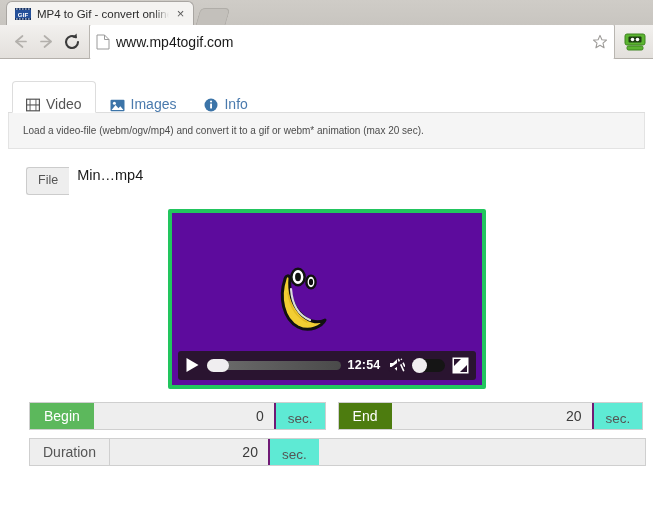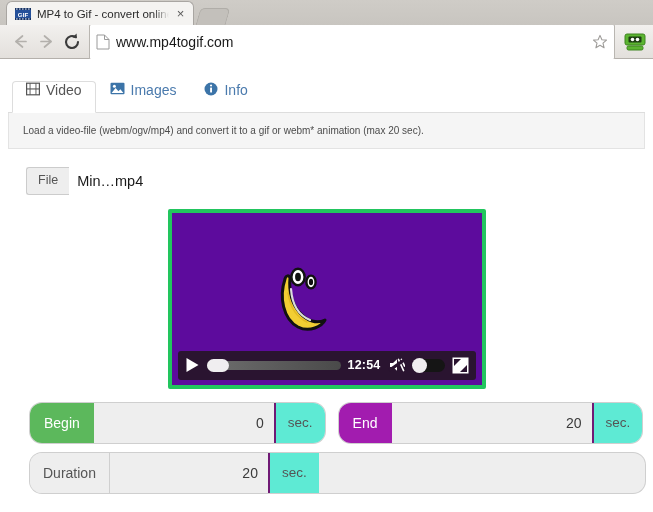--- a/index.html
+++ b/index.html
@@ -111,21 +111,21 @@
   }
   .page-inner { padding: 22px 8px 0 8px; }
 
   .tabs-row {
     display: flex; align-items: flex-end;
     height: 32px;
     border-bottom: 1px solid #dddddd;
     padding-left: 4px;
   }
   .ntab {
-    display: flex; align-items: flex-start;
+    display: flex; align-items: flex-end;
     gap: 6px;
     height: 32px;
     padding: 0 13px;
     font-size: 14px;
     color: #4a7aad;
     cursor: pointer;
     border: 1px solid transparent;
     border-radius: 4px 4px 0 0;
     position: relative;
     top: 1px;
@@ -142,21 +142,21 @@
     background: #f5f5f5;
     border: 1px solid #e3e3e3;
     border-top: none;
     padding: 12px 14px;
     font-size: 10px;
     color: #4c4c4c;
     margin: 0 0 0 0;
   }
 
   .file-row {
-    display: flex; align-items: center;
+    display: flex; align-items: flex-start;
     margin: 18px 0 0 18px;
   }
   .file-label {
     background: #eeeeee;
     border: 1px solid #cccccc;
     border-right: none;
     border-radius: 3px 0 0 3px;
     font-size: 12.5px;
     color: #555;
     padding: 6px 11px;
@@ -236,36 +236,36 @@
     width: 15px; height: 15px;
     background: #f0eef0;
     border-radius: 50%;
   }
 
   
   .rows { margin: 14px 0 0 22px; }
   .row1 { display: flex; align-items: flex-start; gap: 14px; }
   .group {
     display: flex;
-    border-radius: 12px;
+    border-radius: 0;
     overflow: hidden;
     box-shadow: 0 0 0 1px #cfcfcf;
     background: #eeeeee;
-    height: 40px;
+    height: 26px;
   }
   .gbtn {
     font-size: 14px;
     color: #ffffff;
     padding: 0 14px;
     display: flex; align-items: center;
     cursor: pointer;
     flex: 0 0 auto;
   }
   .gbtn.begin { background: #5cb85c; }
-  .gbtn.end   { background: #a21caf; }
+  .gbtn.end   { background: #4d7c0f; }
   .glabel {
     font-size: 14px;
     color: #555555;
     background: #eeeeee;
     padding: 0 13px;
     display: flex; align-items: center;
     border-right: 1px solid #cfcfcf;
     flex: 0 0 auto;
   }
   .ginput {

